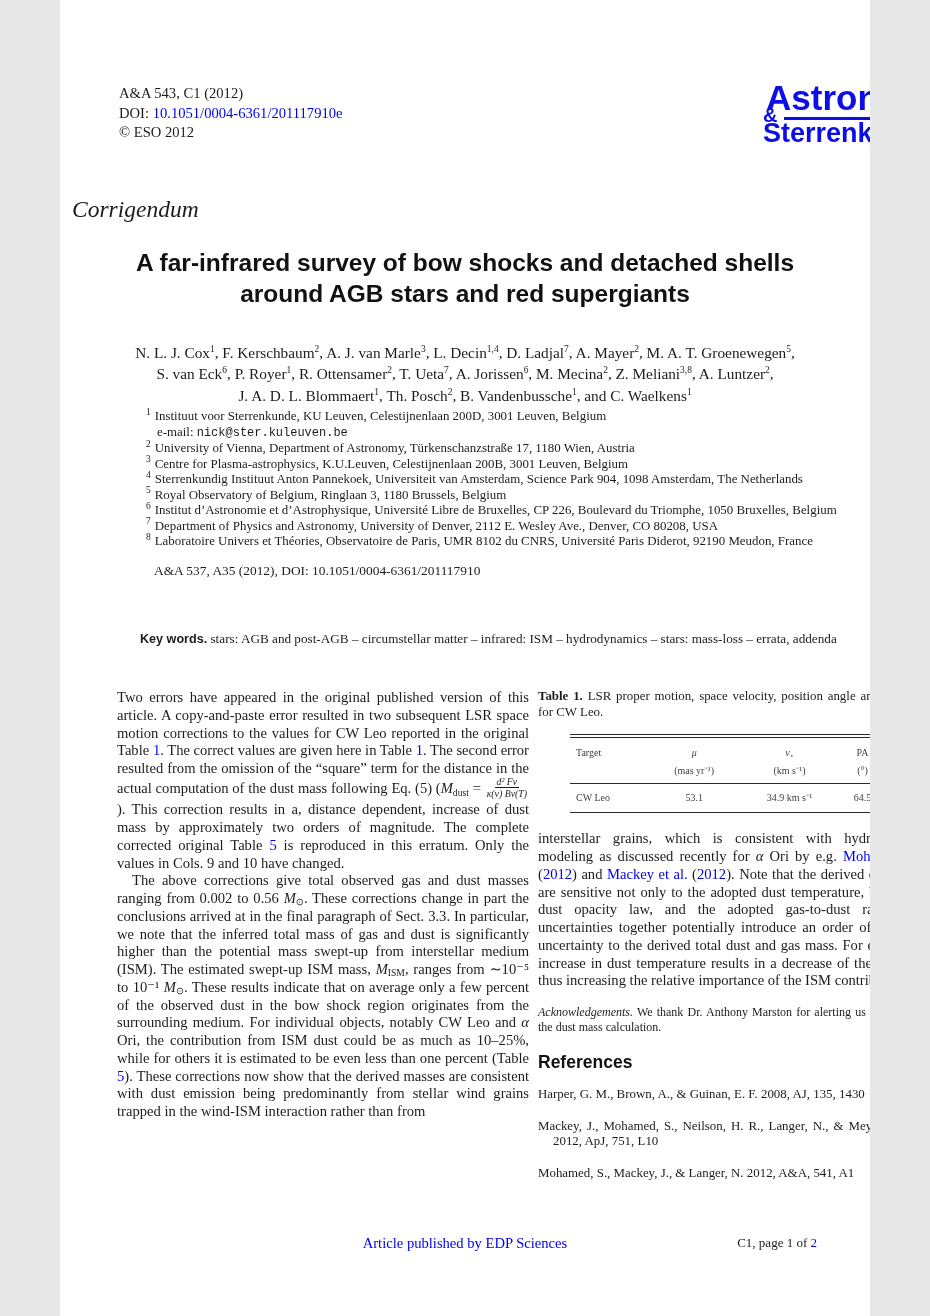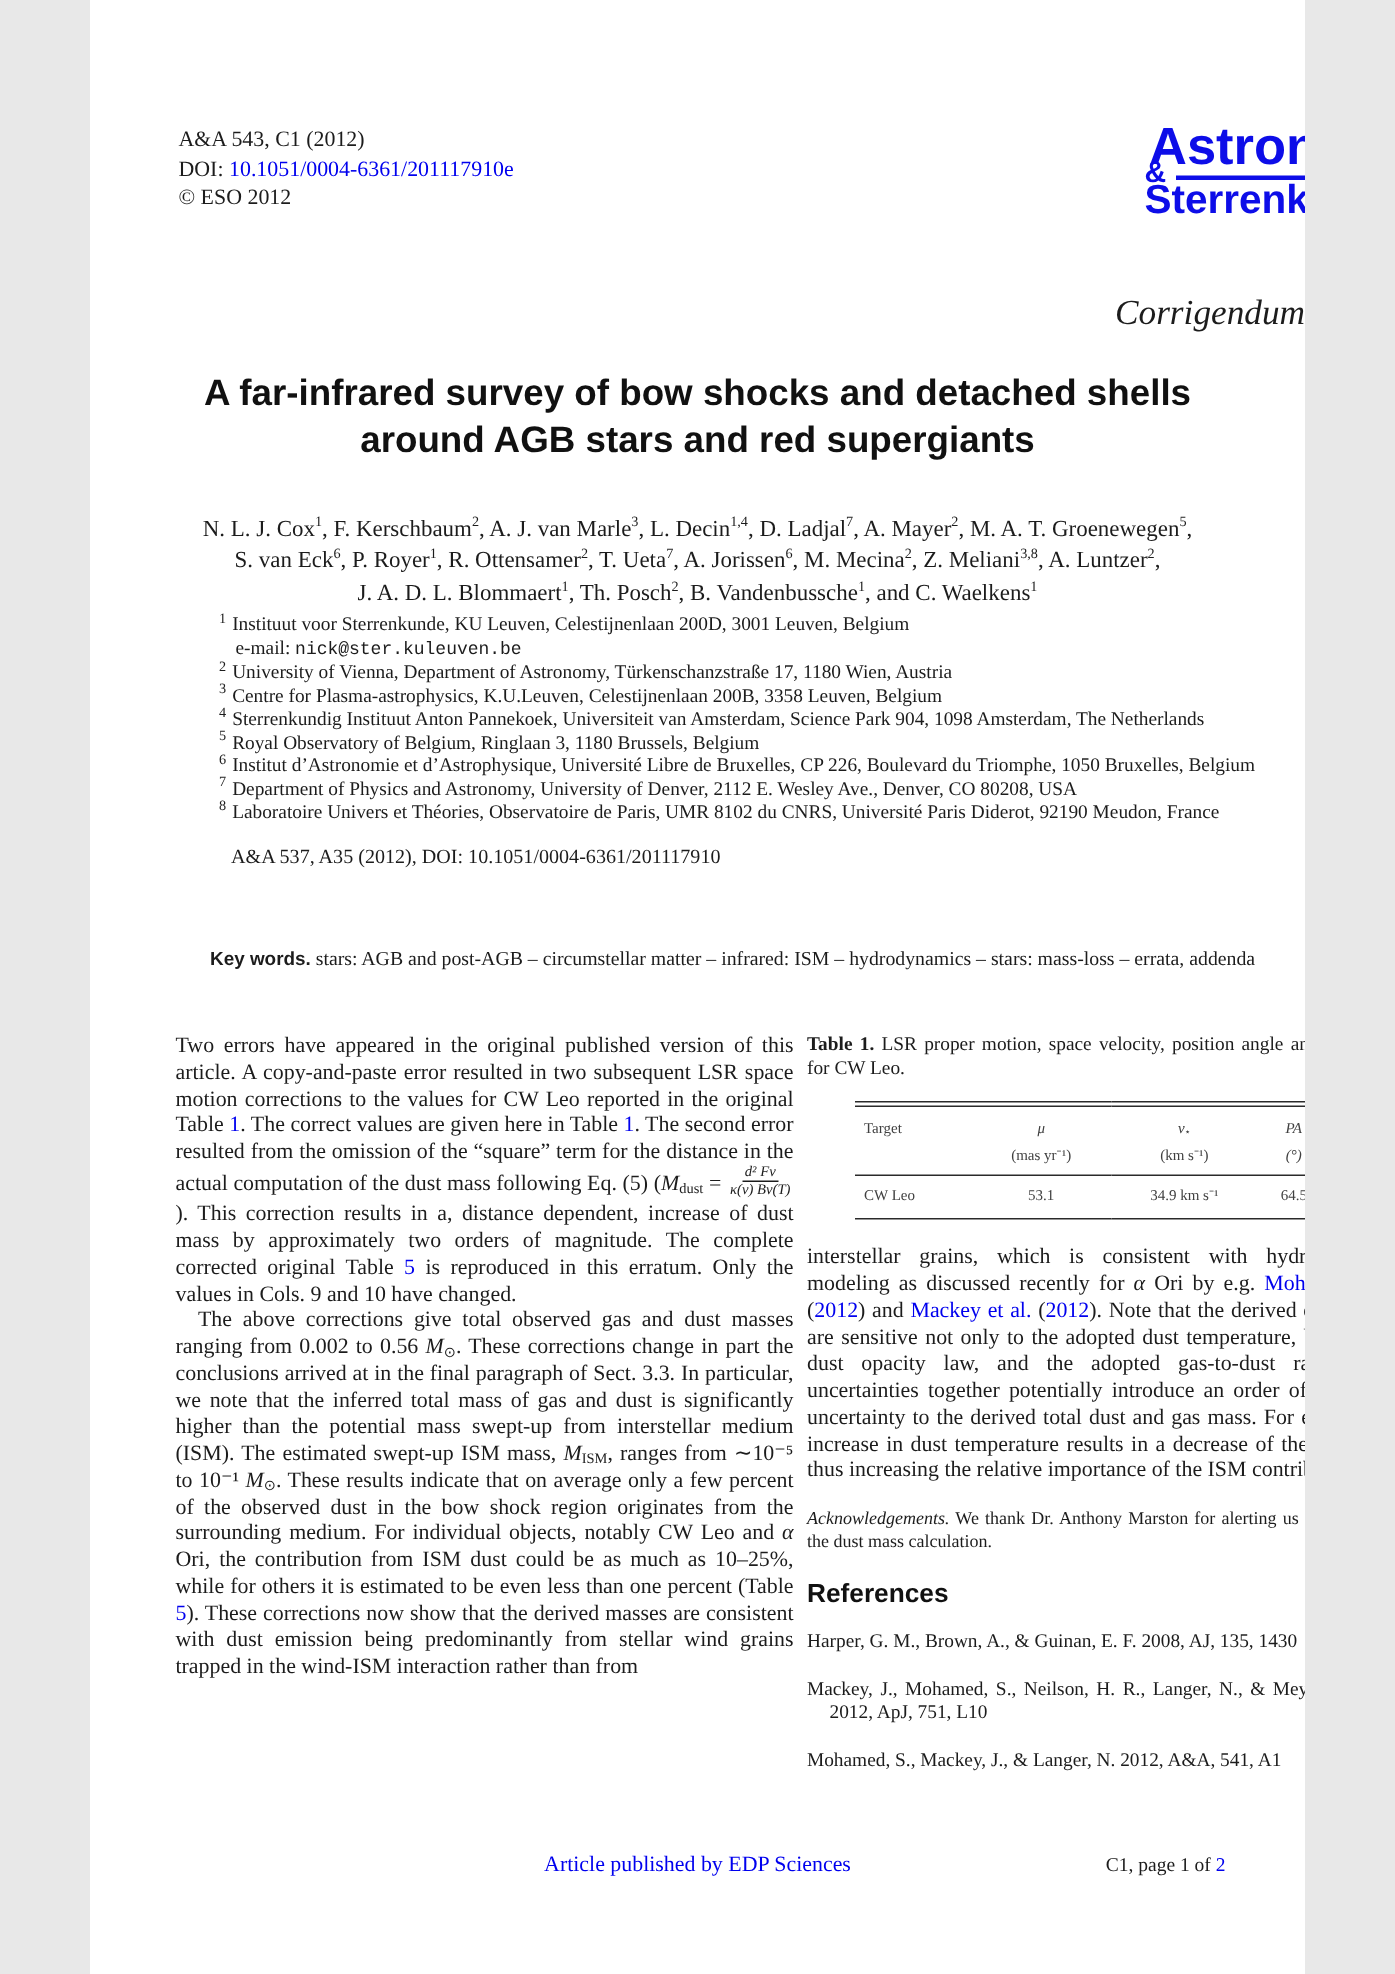--- a/index.html
+++ b/index.html
@@ -18,21 +18,21 @@
   .frac .fden{padding:0 2px;}
   
   .hdr-left{position:absolute;left:59px;top:84px;font-size:14.6px;line-height:19.5px;}
   .logo{position:absolute;left:703px;top:78px;width:174px;height:72px;color:#0d0de8;
         font-family:"Liberation Sans", sans-serif;font-weight:bold;}
   .logo .w1{position:absolute;left:3px;top:0;font-size:35px;}
   .logo .amp{position:absolute;left:0;top:26px;font-size:20px;}
   .logo .rule{position:absolute;left:21px;right:2px;top:39px;height:2.5px;background:#0d0de8;}
   .logo .w2{position:absolute;left:0;top:40px;font-size:27px;}
   
-  .section-title{position:absolute;left:12px;right:0;top:196px;text-align:right;
+  .section-title{position:absolute;left:12px;right:0;top:196px;text-align:left;
                  font-style:italic;font-size:23.5px;}
   .main-title{position:absolute;left:0;right:0;top:247px;text-align:center;
               font-family:"Liberation Sans", sans-serif;font-weight:bold;font-size:24.5px;line-height:31px;color:#111;}
   
   .authors{position:absolute;left:0;right:0;top:342px;text-align:center;font-size:15.3px;line-height:21.3px;}
   .affils{position:absolute;left:86px;top:409px;width:794px;font-size:12.9px;line-height:15.5px;}
   .affil .affnum{font-size:9.5px;vertical-align:super;line-height:0;margin-right:4px;}
   .affil-email{padding-left:11px;}
   .orig-ref{position:absolute;left:94px;top:563px;font-size:13.4px;}
   .keywords{position:absolute;left:80px;top:631px;width:760px;font-size:13.2px;}
@@ -47,21 +47,21 @@
   .tablecap{font-size:12.9px;line-height:15.6px;text-align:justify;}
   .t1{border-collapse:collapse;margin:14px 0 17px 32px;font-size:10px;color:#404040;
       border-top:4px double #2a2a2a;border-bottom:1.5px solid #2a2a2a;}
   .t1 th{font-weight:normal;text-align:center;padding:0 6px;}
   .t1 tr.heads th{padding-top:6px;}
   .t1 tr.units th{border-bottom:1.1px solid #2a2a2a;padding-bottom:3px;}
   .t1 td{text-align:center;padding:5px 6px 6px;}
   .t1 th:first-child,.t1 td:first-child{text-align:left;width:74px;}
   .t1 th:nth-child(2){width:94px;}
   .t1 th:nth-child(3){width:100px;}
-  .t1 th:nth-child(4){width:40px;font-style:italic;}
+  .t1 th:nth-child(4){width:40px;}
   .t1 th:nth-child(5){width:44px;}
   
   .ack{margin-top:15px;font-size:12px;line-height:14.7px;text-align:justify;}
   .refs-heading{margin-top:19px;font-family:"Liberation Sans", sans-serif;font-weight:bold;
                 font-size:17.5px;color:#111;}
   .refs{margin-top:9px;font-size:12.9px;line-height:15.4px;}
   .ref{padding-left:15px;text-indent:-15px;margin-top:16px;}
   
   .footer-link{position:absolute;left:0;right:0;top:1235px;text-align:center;font-size:14.6px;}
   .footer-page{position:absolute;right:53px;top:1235px;font-size:13px;}
@@ -95,21 +95,21 @@
   <div class="authors">
       <div>N. L. J. Cox<sup>1</sup>, F. Kerschbaum<sup>2</sup>, A. J. van Marle<sup>3</sup>, L. Decin<sup>1,4</sup>, D. Ladjal<sup>7</sup>, A. Mayer<sup>2</sup>, M. A. T. Groenewegen<sup>5</sup>,</div>
       <div>S. van Eck<sup>6</sup>, P. Royer<sup>1</sup>, R. Ottensamer<sup>2</sup>, T. Ueta<sup>7</sup>, A. Jorissen<sup>6</sup>, M. Mecina<sup>2</sup>, Z. Meliani<sup>3,8</sup>, A. Luntzer<sup>2</sup>,</div>
       <div>J. A. D. L. Blommaert<sup>1</sup>, Th. Posch<sup>2</sup>, B. Vandenbussche<sup>1</sup>, and C. Waelkens<sup>1</sup></div>
     </div>
 
   <div class="affils">
       <div class="affil"><span class="affnum">1</span><span>Instituut voor Sterrenkunde, KU Leuven, Celestijnenlaan 200D, 3001 Leuven, Belgium</span></div>
       <div class="affil-email">e-mail: <span class="mono">nick@ster.kuleuven.be</span></div>
       <div class="affil"><span class="affnum">2</span><span>University of Vienna, Department of Astronomy, Türkenschanzstraße 17, 1180 Wien, Austria</span></div>
-      <div class="affil"><span class="affnum">3</span><span>Centre for Plasma-astrophysics, K.U.Leuven, Celestijnenlaan 200B, 3358 Leuven, Belgium</span></div>
+      <div class="affil"><span class="affnum">3</span><span>Centre for Plasma-astrophysics, K.U.Leuven, Celestijnenlaan 200B, 3001 Leuven, Belgium</span></div>
       <div class="affil"><span class="affnum">4</span><span>Sterrenkundig Instituut Anton Pannekoek, Universiteit van Amsterdam, Science Park 904, 1098 Amsterdam, The Netherlands</span></div>
       <div class="affil"><span class="affnum">5</span><span>Royal Observatory of Belgium, Ringlaan 3, 1180 Brussels, Belgium</span></div>
       <div class="affil"><span class="affnum">6</span><span>Institut d’Astronomie et d’Astrophysique, Université Libre de Bruxelles, CP 226, Boulevard du Triomphe, 1050 Bruxelles, Belgium</span></div>
       <div class="affil"><span class="affnum">7</span><span>Department of Physics and Astronomy, University of Denver, 2112 E. Wesley Ave., Denver, CO 80208, USA</span></div>
       <div class="affil"><span class="affnum">8</span><span>Laboratoire Univers et Théories, Observatoire de Paris, UMR 8102 du CNRS, Université Paris Diderot, 92190 Meudon, France</span></div>
     </div>
 
   <div class="orig-ref">A&amp;A 537, A35 (2012), DOI: 10.1051/0004-6361/201117910</div>
 
   <div class="keywords">

